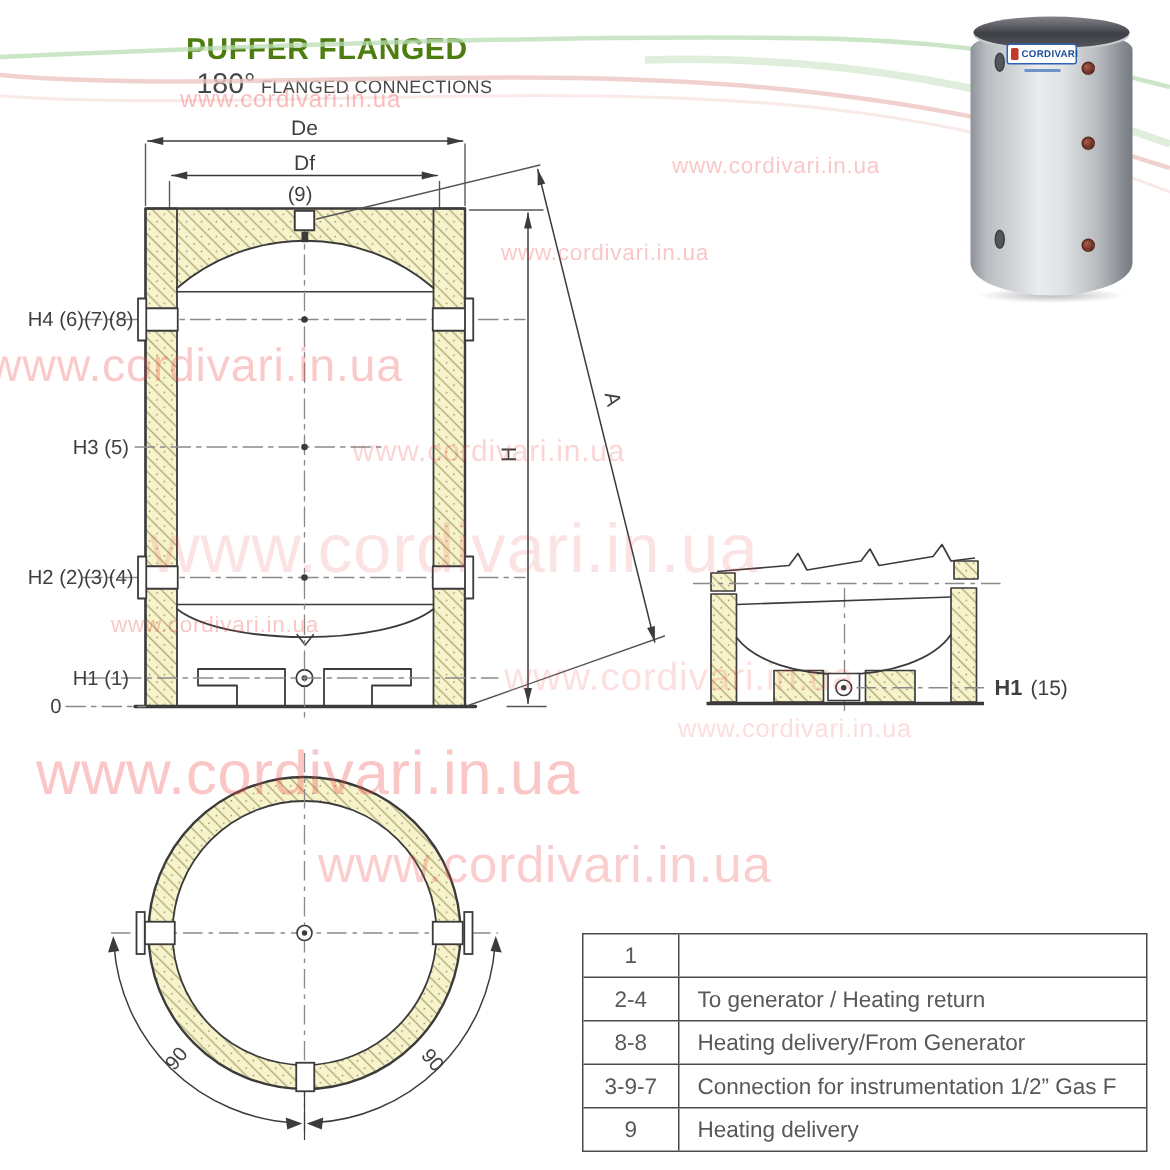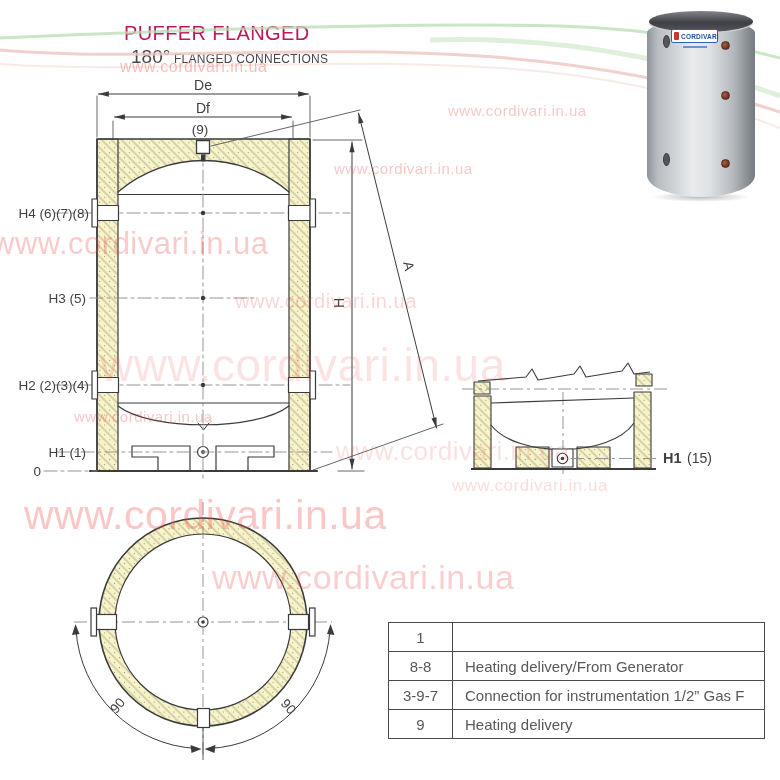--- a/index.html
+++ b/index.html
@@ -1,20 +1,20 @@
 <!DOCTYPE html>
 <html><head>
 <meta charset="utf-8">
 <style>
   html,body{margin:0;padding:0;background:#fff;}
   body{width:780px;height:780px;position:relative;overflow:hidden;
        font-family:"Liberation Sans",sans-serif;}
   
-  .title{position:absolute;left:124px;top:22px;font-weight:400;font-size:20px;
-         color:#be185d;letter-spacing:.4px;white-space:nowrap;}
+  .title{position:absolute;left:124px;top:22px;font-weight:700;font-size:20px;
+         color:#4d7c0f;letter-spacing:.4px;white-space:nowrap;}
   .subtitle{position:absolute;left:95px;top:46px;color:#474747;white-space:nowrap;}
   .subtitle .deg{font-size:19px;margin-left:36px;}
   .subtitle .rest{font-size:12px;letter-spacing:.3px;}
   
   .wm{position:absolute;white-space:nowrap;color:#ef4444;pointer-events:none;
       letter-spacing:.5px;z-index:40;}
   
   .photo{position:absolute;left:645px;top:8px;width:116px;height:192px;z-index:30;}
   .tank-body{position:absolute;left:2px;top:12px;width:108px;height:177px;
     border-radius:54px 54px 54px 54px / 13px 13px 22px 22px;
@@ -241,20 +241,24 @@
   <div class="cap" style="left:75.5px;top:150.5px"></div>
   <div class="sidecap" style="left:18px;top:27px"></div>
   <div class="sidecap" style="left:18px;top:145px"></div>
 </div>
 
 <div class="conn-table">
   <div class="conn-row">
     <div class="conn-cell conn-key">1</div>
   </div>
   <div class="conn-row">
+    <div class="conn-cell conn-key">2-4</div>
+    <div class="conn-cell conn-desc">To generator / Heating return</div>
+  </div>
+  <div class="conn-row">
     <div class="conn-cell conn-key">8-8</div>
     <div class="conn-cell conn-desc">Heating delivery/From Generator</div>
   </div>
   <div class="conn-row">
     <div class="conn-cell conn-key">3-9-7</div>
     <div class="conn-cell conn-desc">Connection for instrumentation 1/2” Gas F</div>
   </div>
   <div class="conn-row">
     <div class="conn-cell conn-key">9</div>
     <div class="conn-cell conn-desc">Heating delivery</div>

